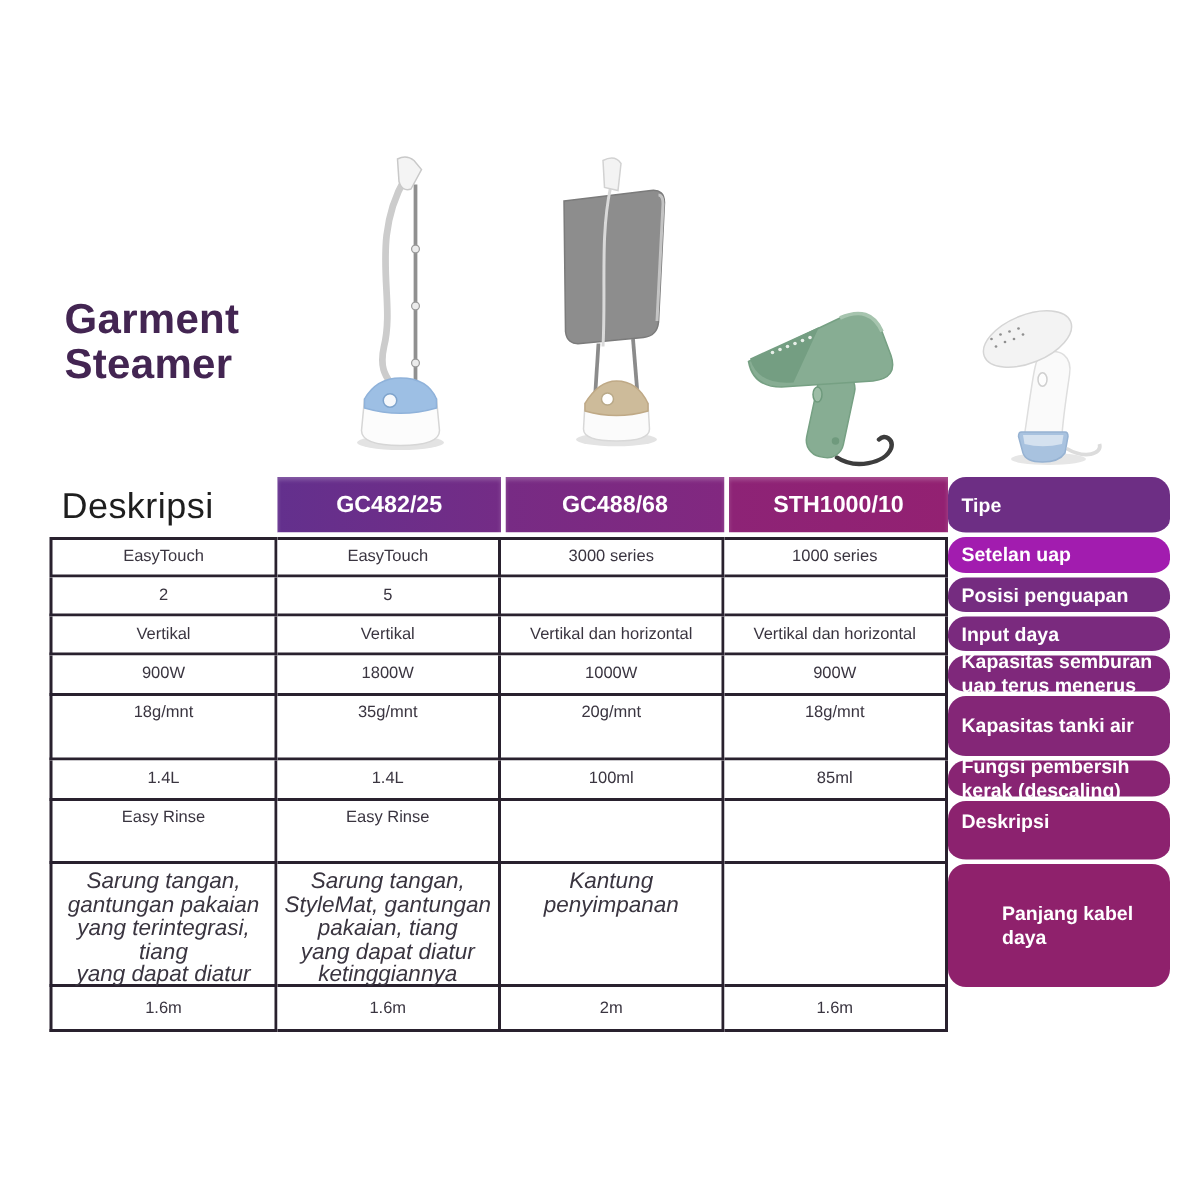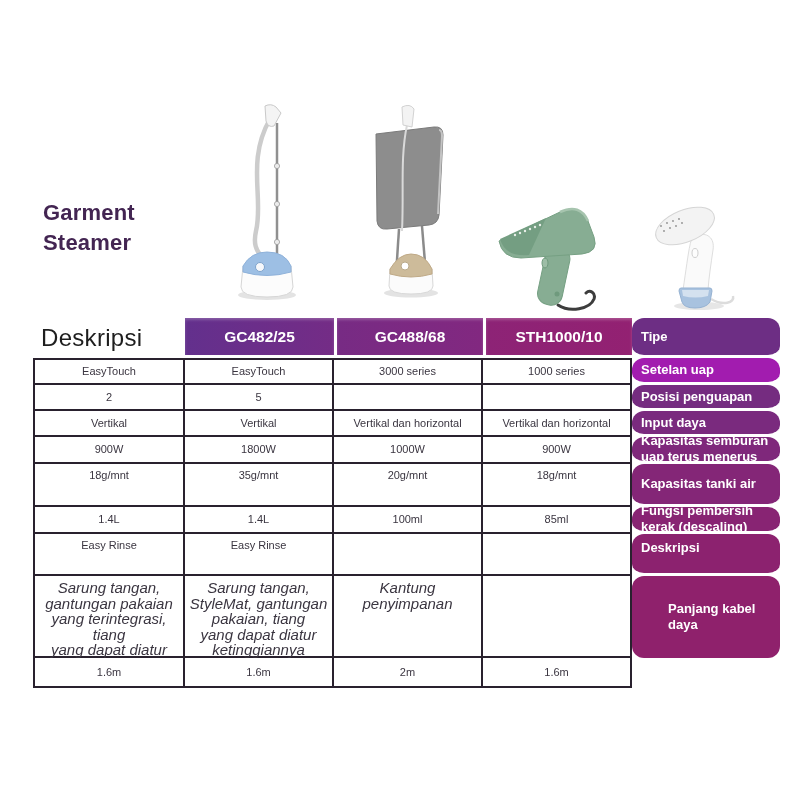--- a/index.html
+++ b/index.html
@@ -5,21 +5,21 @@
   :root{
     --line:#29212e;
     --cell-text:#3a3540;
   }
   html,body{margin:0;padding:0;background:#ffffff;}
   body{font-family:"Liberation Sans", sans-serif;}
   .canvas{position:relative;width:800px;height:800px;background:#ffffff;overflow:hidden;}
 
   .page-title{
     position:absolute;left:43px;top:198px;
-    font-size:22px;font-weight:bold;color:#432552;
+    font-size:28px;font-weight:bold;color:#432552;
     line-height:30px;white-space:pre-line;letter-spacing:0.2px;
   }
 
   .product{position:absolute;}
   .p1{left:210px;top:103px;width:110px;height:200px;}
   .p2{left:342px;top:103px;width:140px;height:200px;}
   .p3{left:490px;top:197px;width:135px;height:115px;}
   .p4{left:645px;top:200px;width:110px;height:112px;}
 
   .spec-table{

